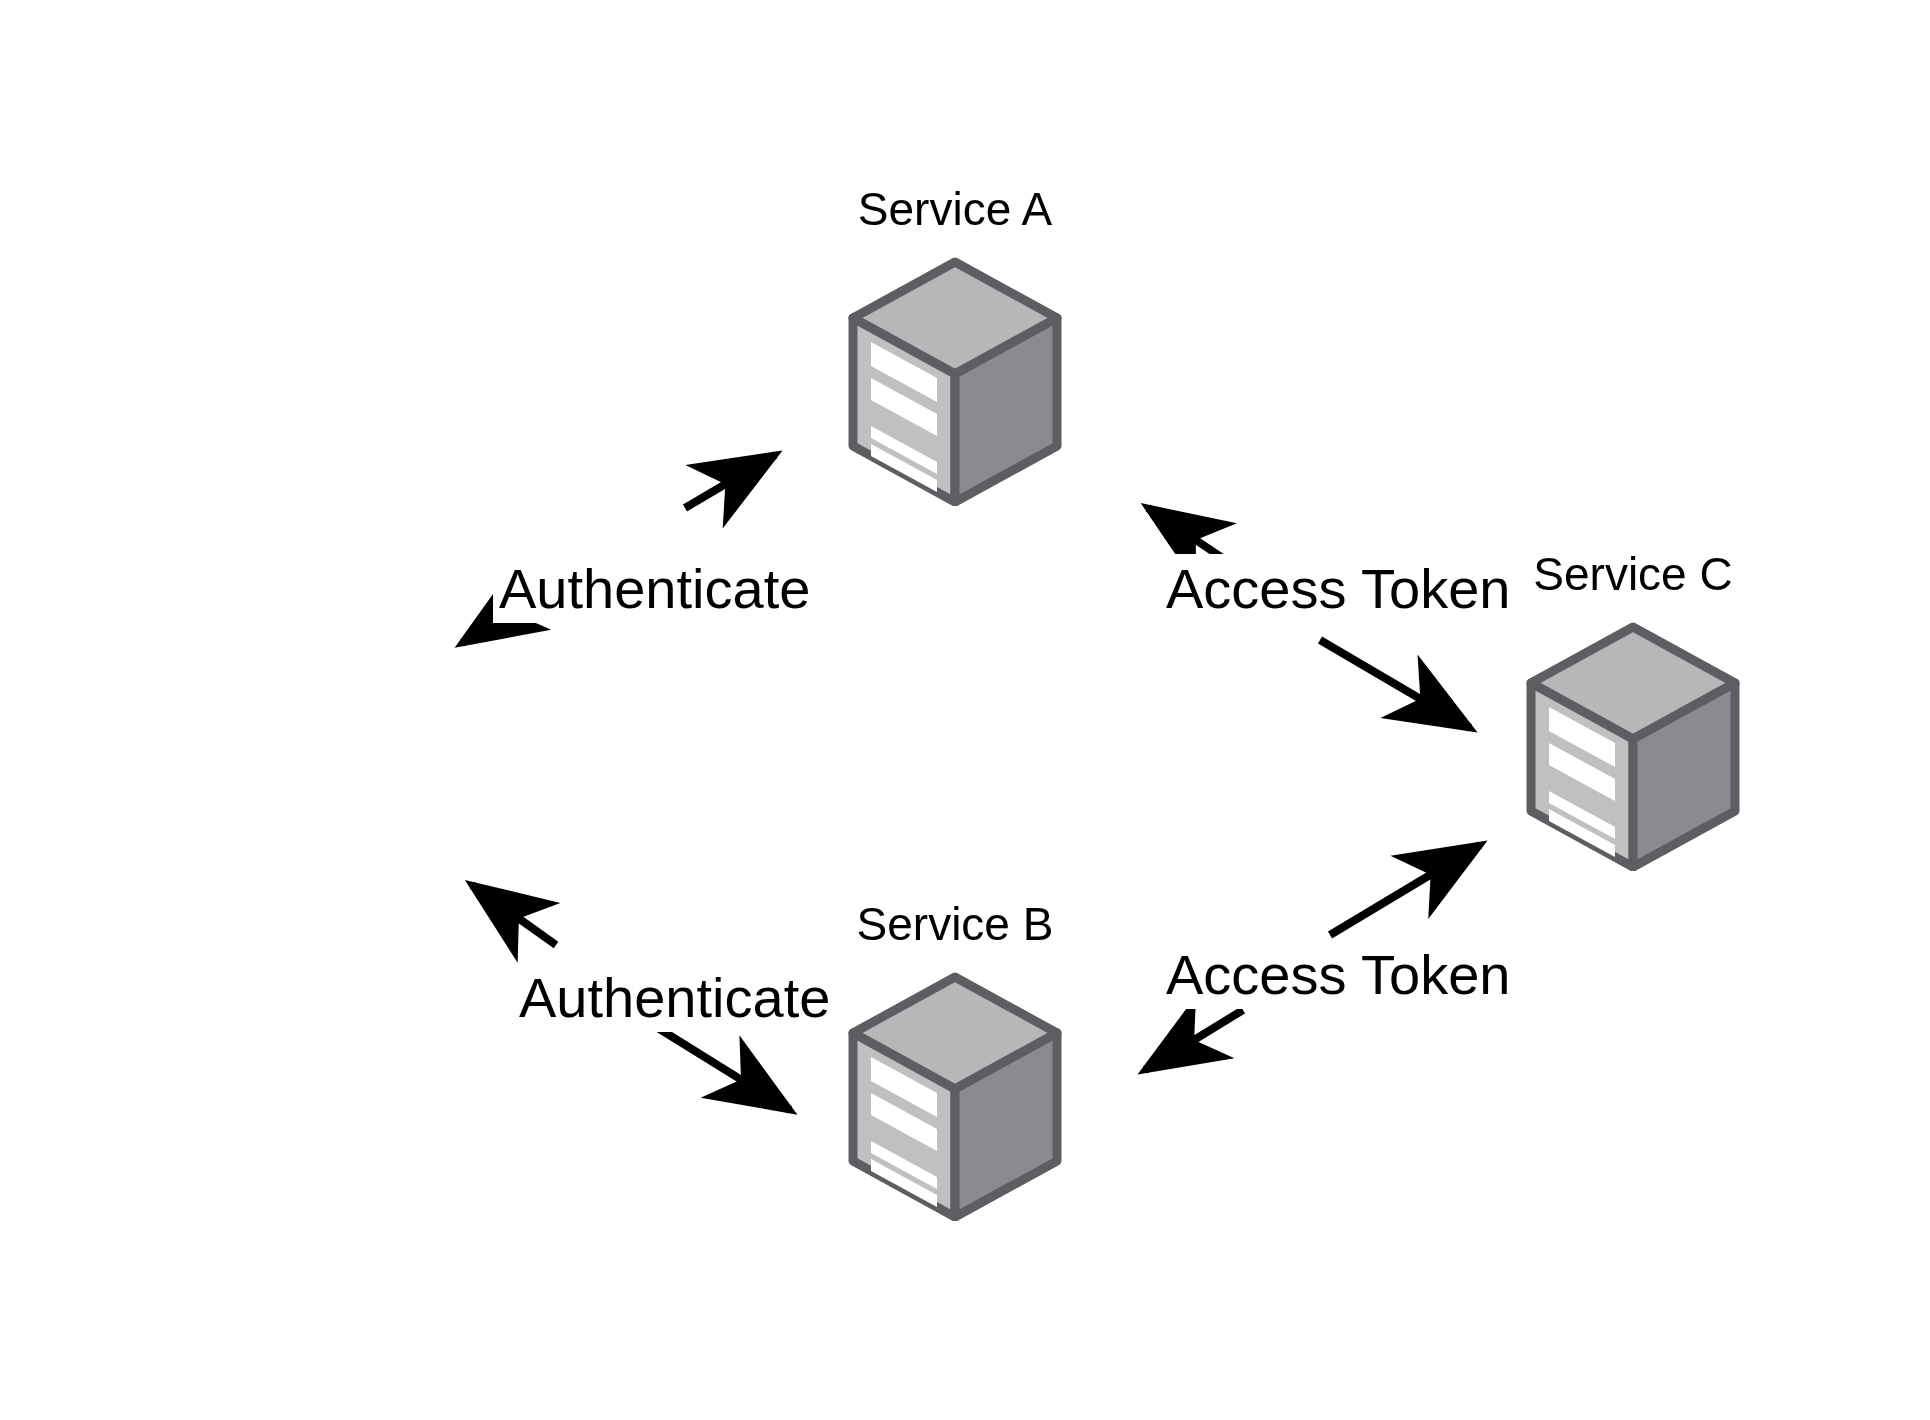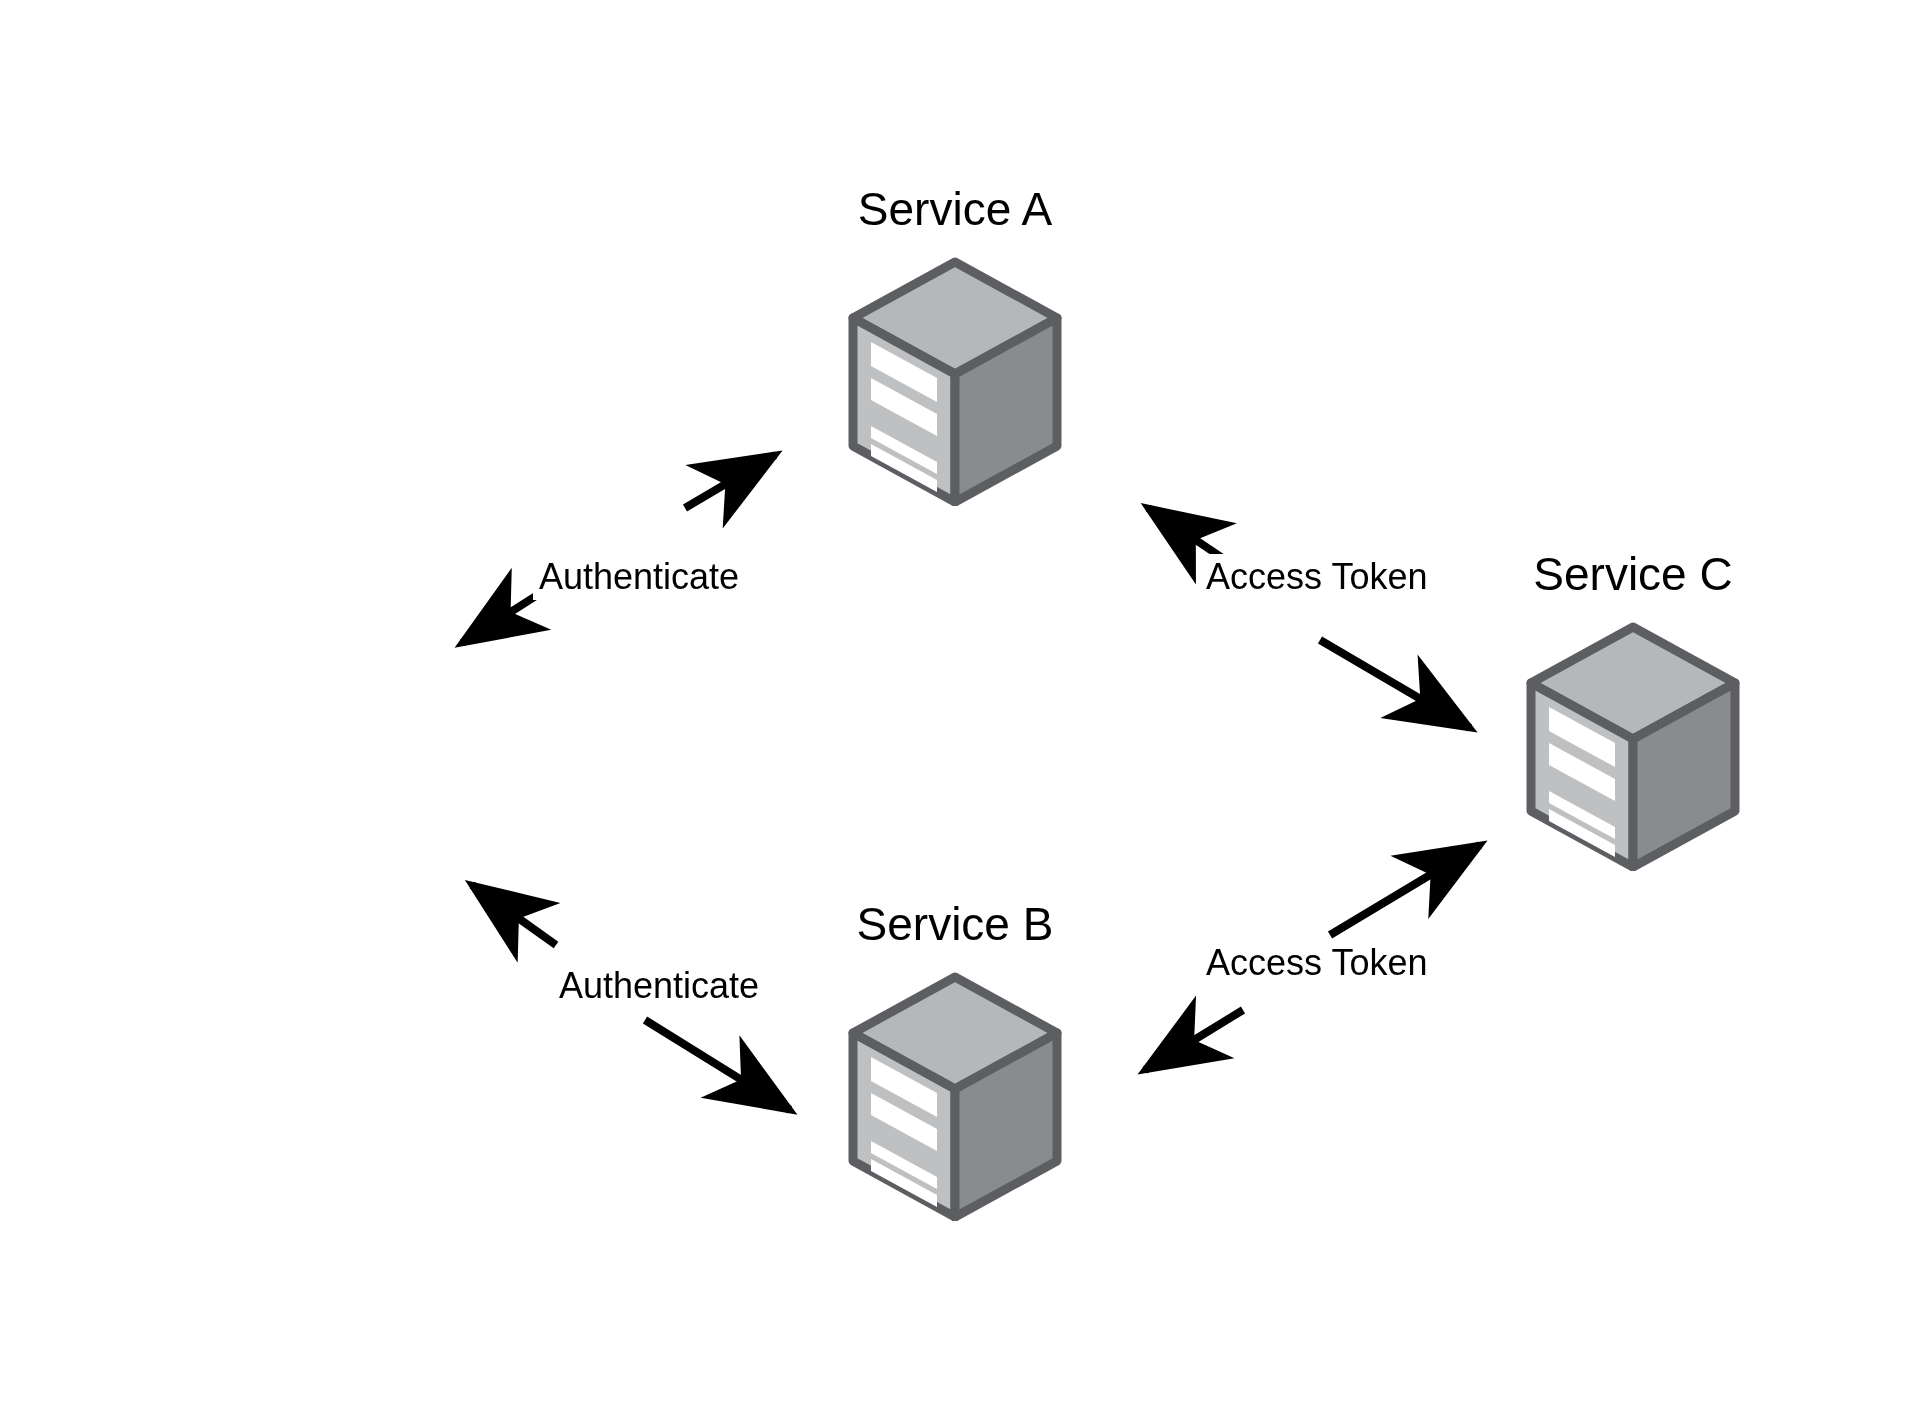--- a/index.html
+++ b/index.html
@@ -39,26 +39,25 @@
     color: #000000;
     white-space: pre-line;
     letter-spacing: 0px;
   }
   .node-icon {
     display: block;
     margin: 0 auto;
   }
   .edge-label {
     position: absolute;
-    font-size: 36px;
+    font-size: 56px;
     color: #000000;
     white-space: nowrap;
     background: #ffffff;
     padding: 2px 6px;
-    margin-left: 40px;
   }
 </style>
 </head>
 <body>
 
 <div id="diagram-canvas">
 
   <svg id="edge-layer" viewBox="0 0 1930 1420" width="1930" height="1420" xmlns="http://www.w3.org/2000/svg">
     <defs>
 

